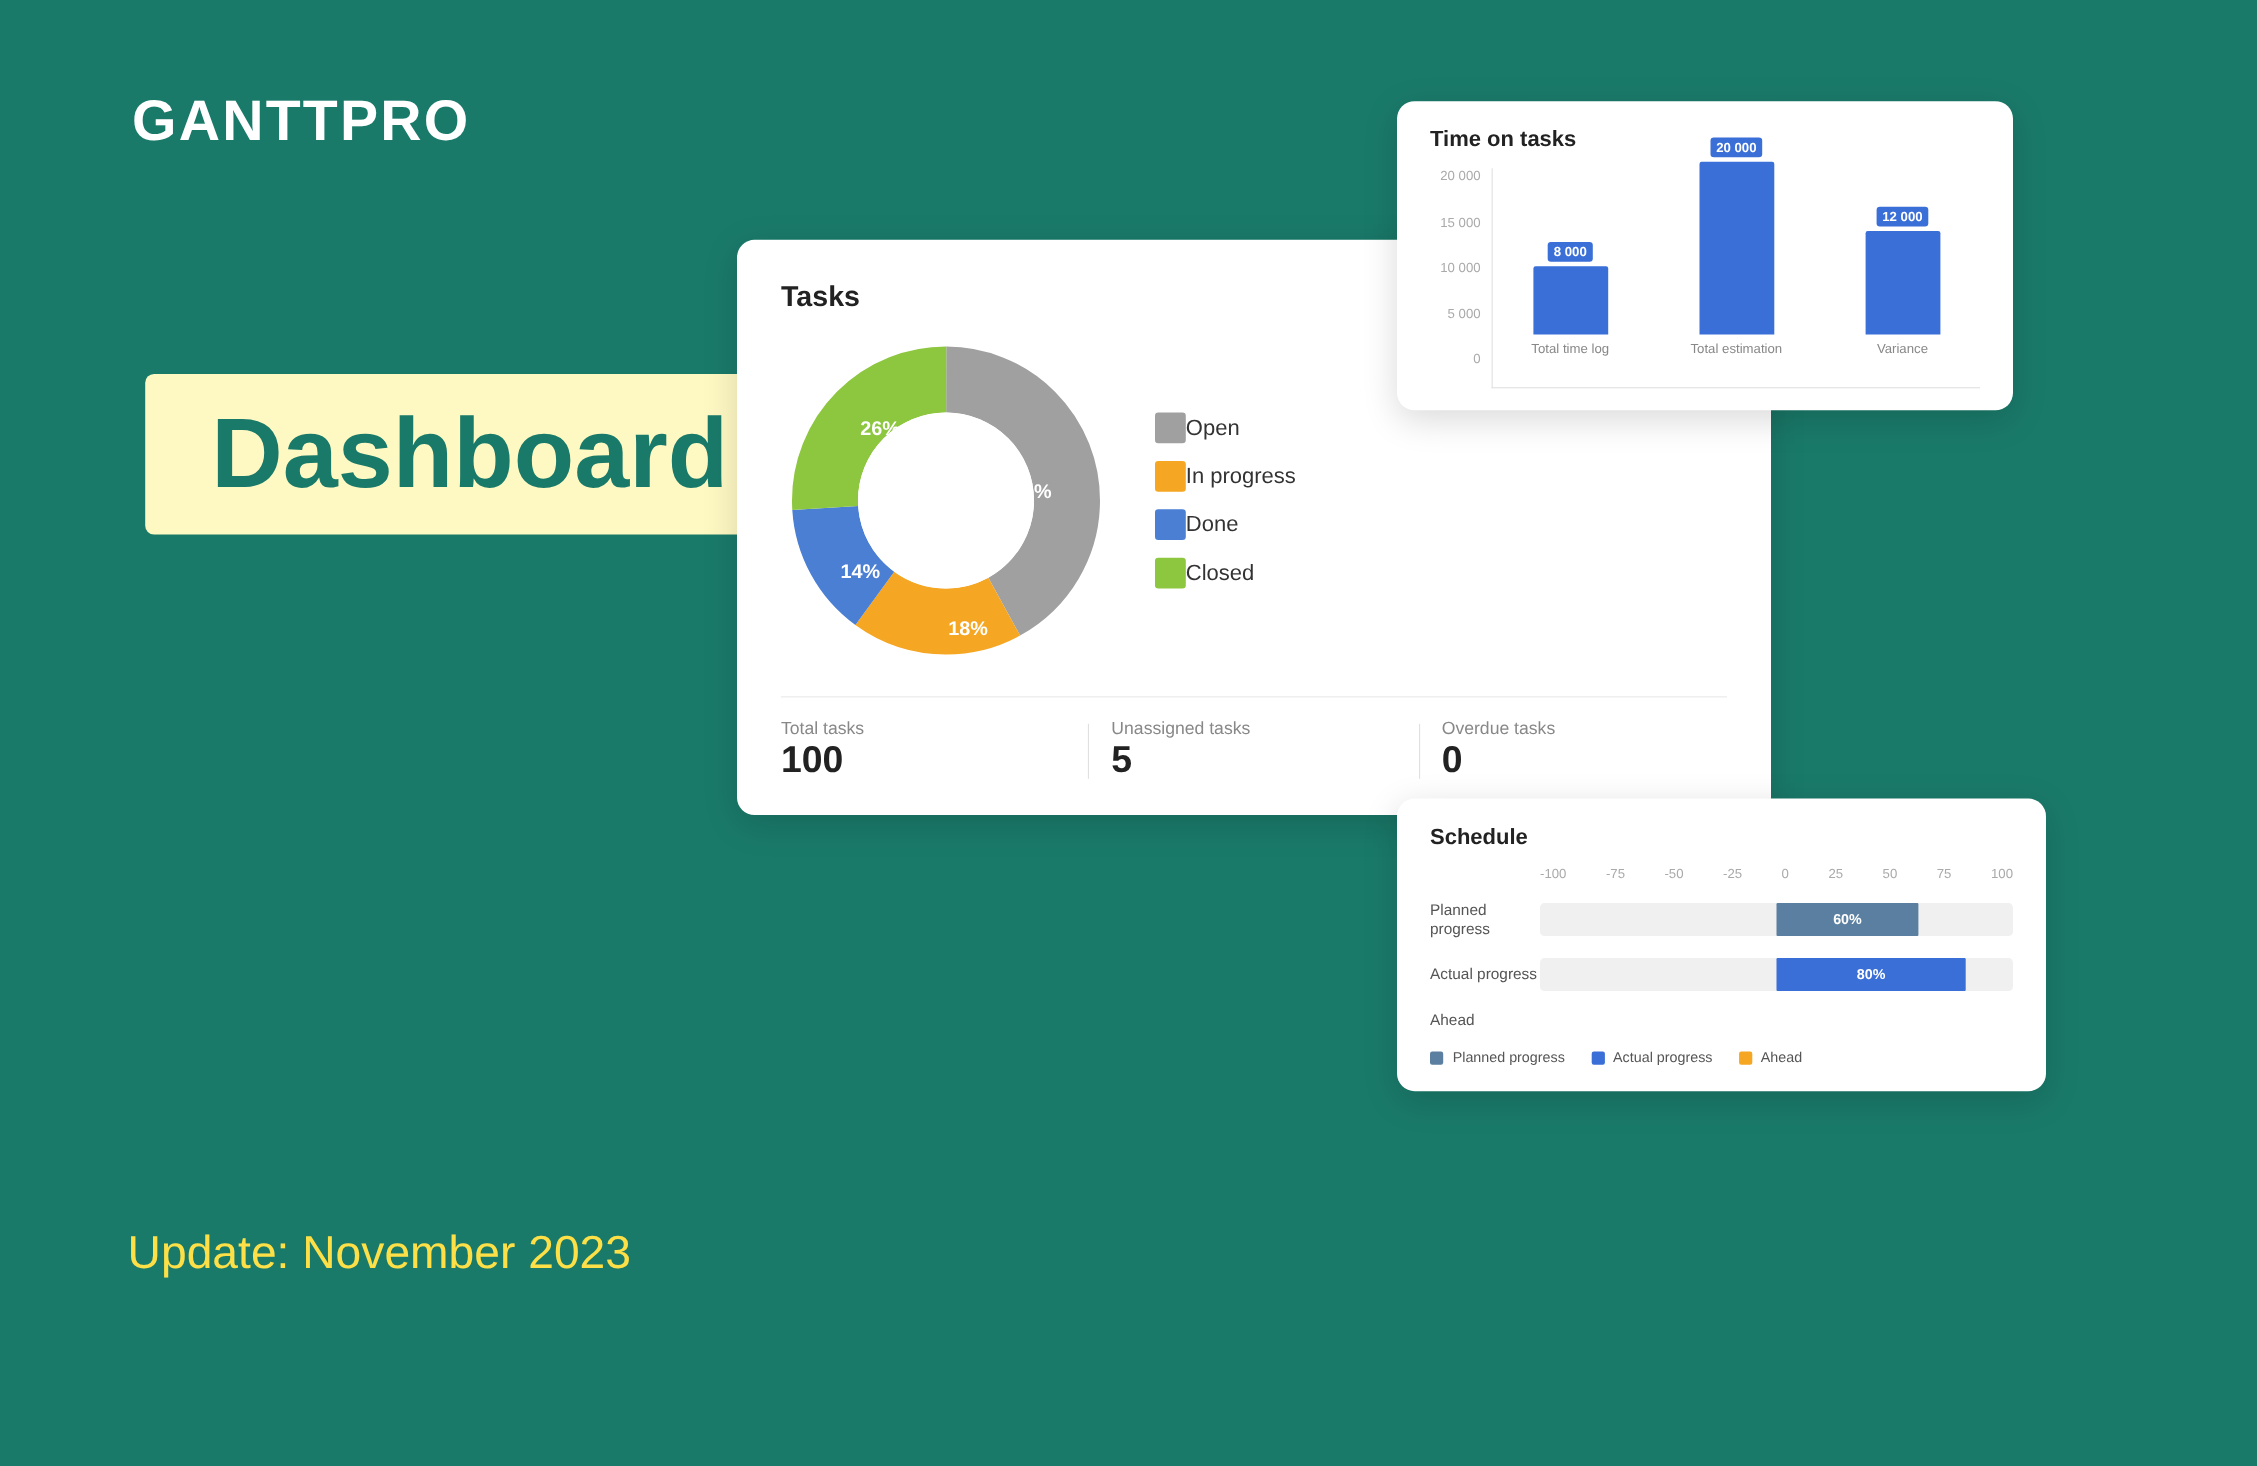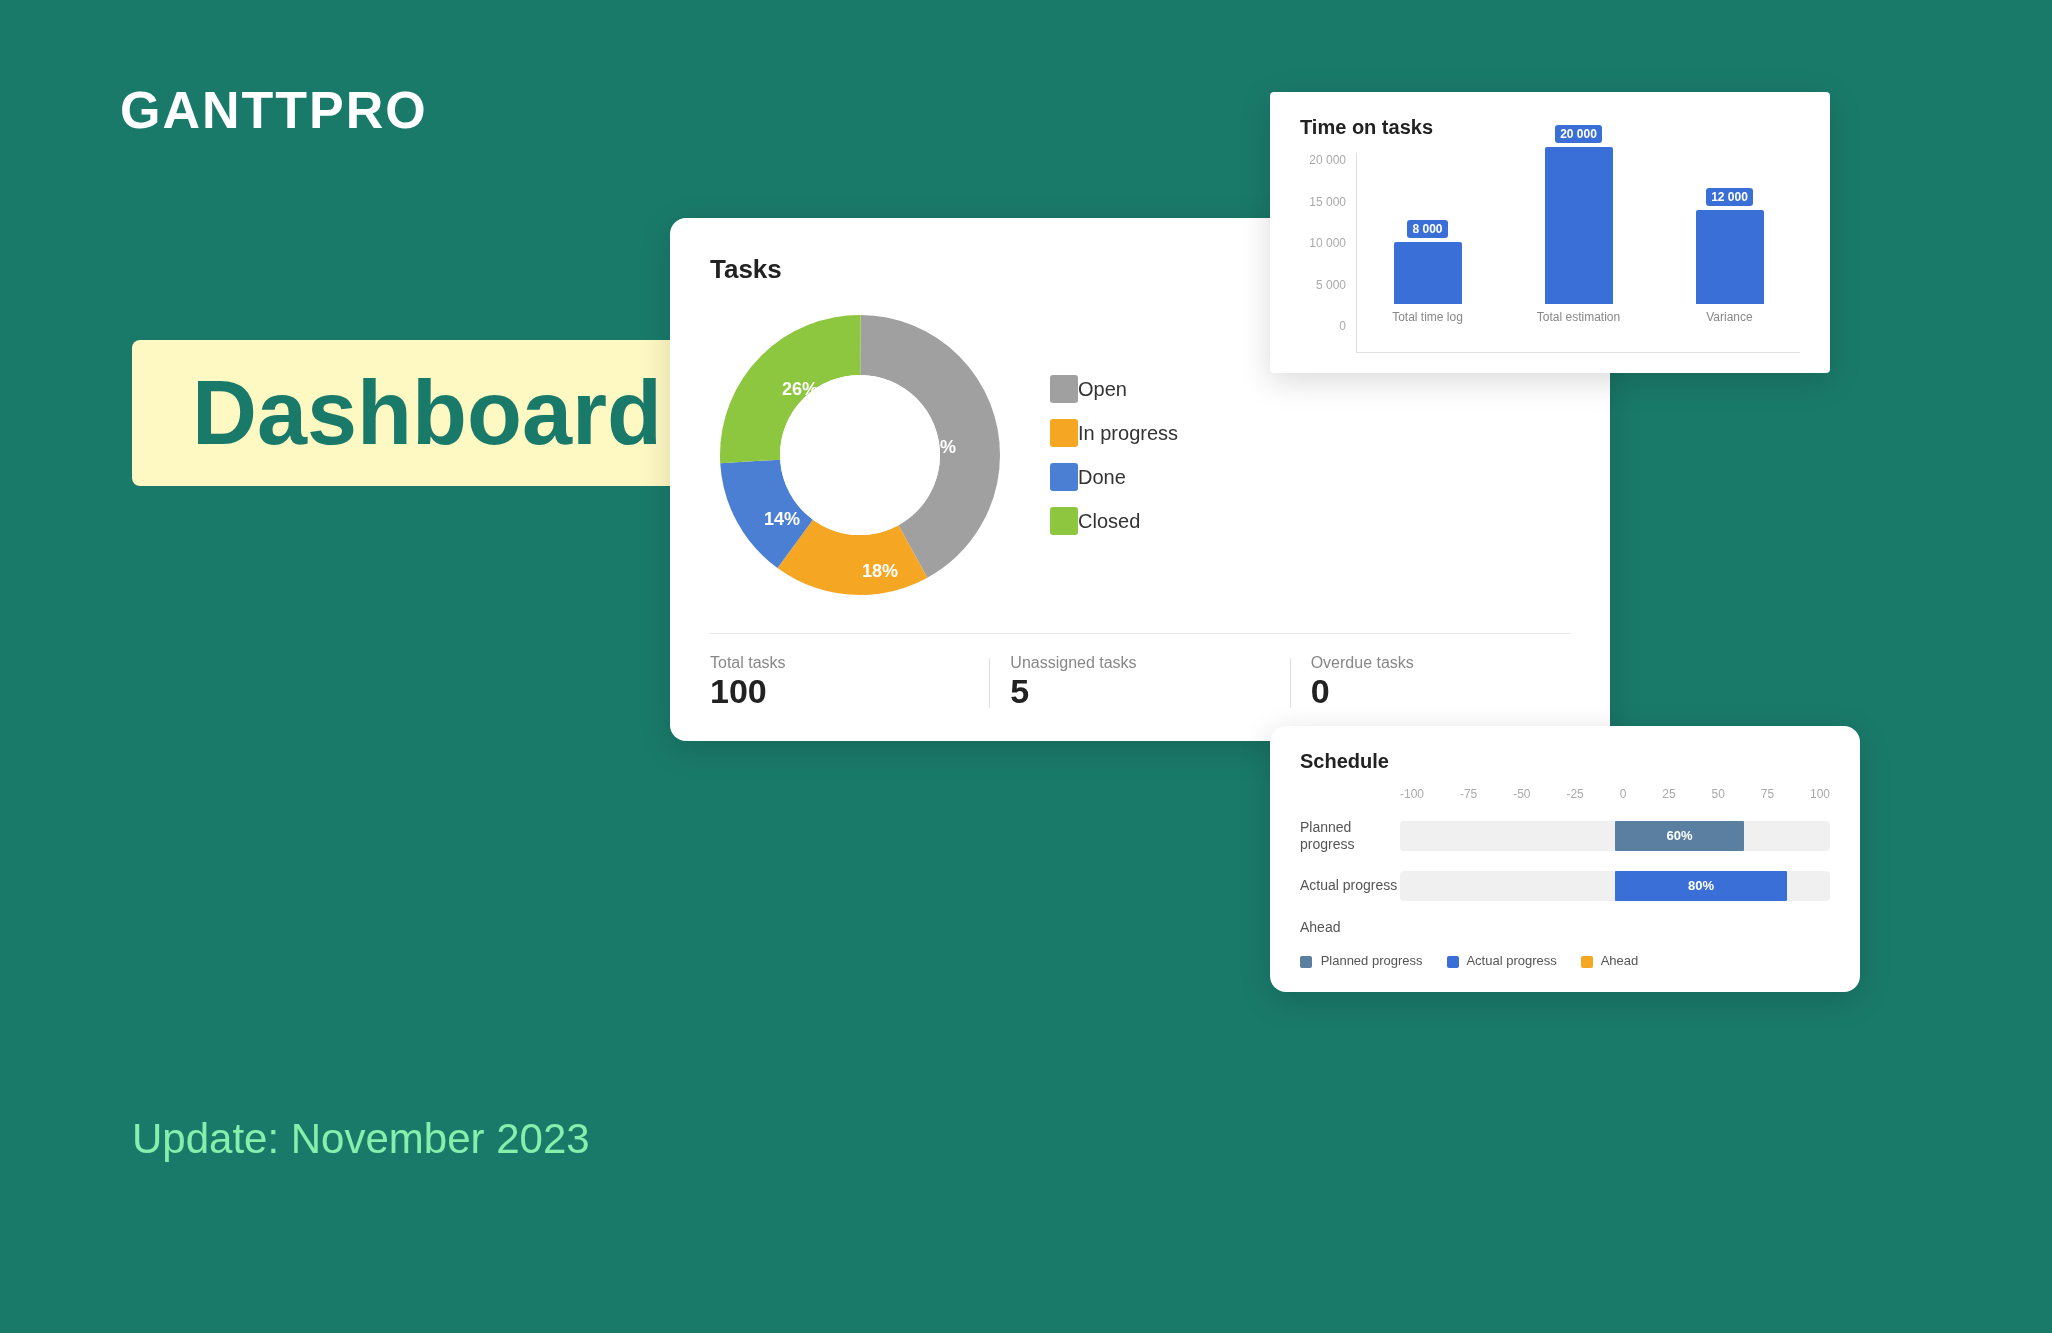--- a/index.html
+++ b/index.html
@@ -36,22 +36,22 @@
       font-size: 90px;
       font-weight: 700;
       color: #1a7a6a;
       line-height: 1;
     }
 
     
     .update-text {
       position: absolute;
       bottom: 170px;
-      left: 132px;
-      color: #86efac;
+      left: 116px;
+      color: #fde047;
       font-size: 42px;
       font-weight: 400;
     }
 
     
     .tasks-card {
       position: absolute;
       top: 218px;
       left: 670px;
       width: 940px;
@@ -130,21 +130,21 @@
       margin: 0 20px;
     }
 
     
     .time-card {
       position: absolute;
       top: 92px;
       left: 1270px;
       width: 560px;
       background: white;
-      border-radius: 4px;
+      border-radius: 16px;
       padding: 24px 30px 20px 30px;
       box-shadow: 0 8px 32px rgba(0,0,0,0.15);
     }
     .time-card-title {
       font-size: 20px;
       font-weight: 700;
       color: #222;
       margin-bottom: 14px;
     }
     .bar-group {

